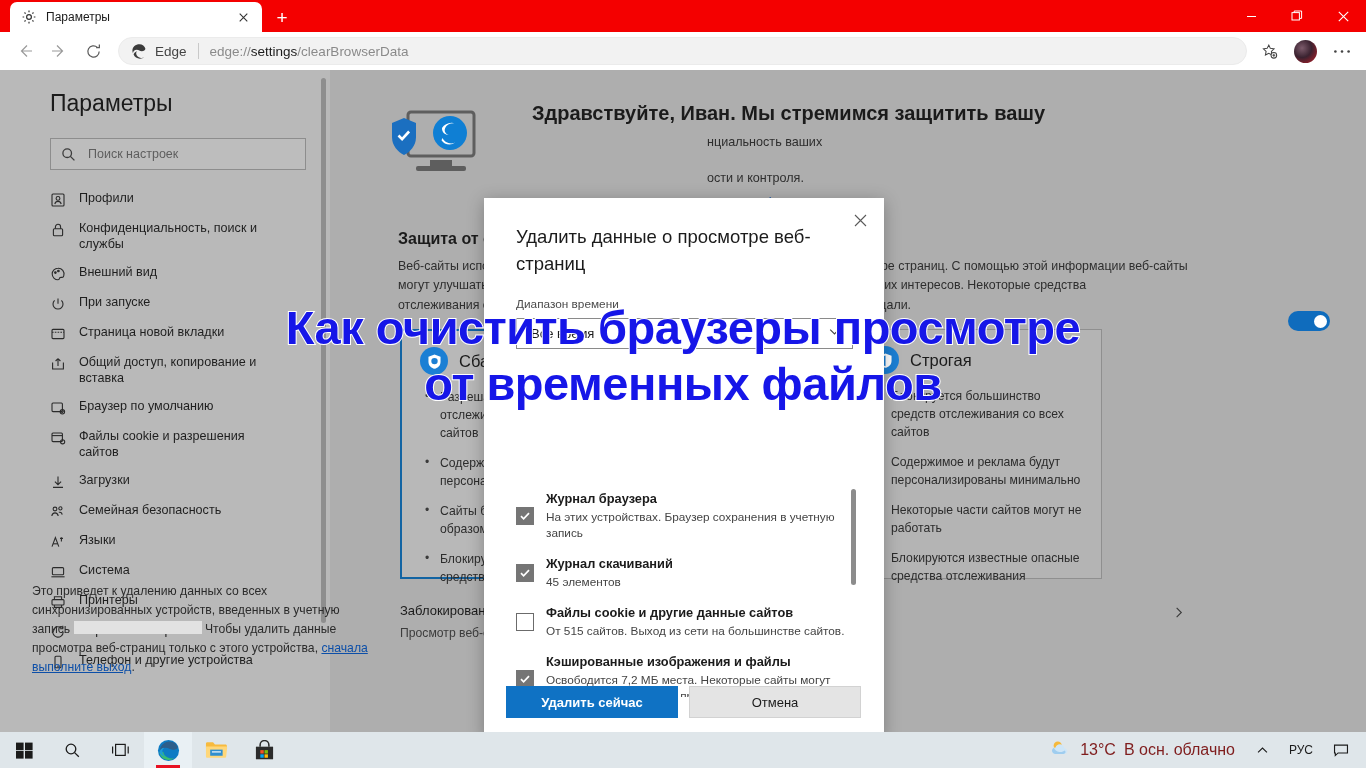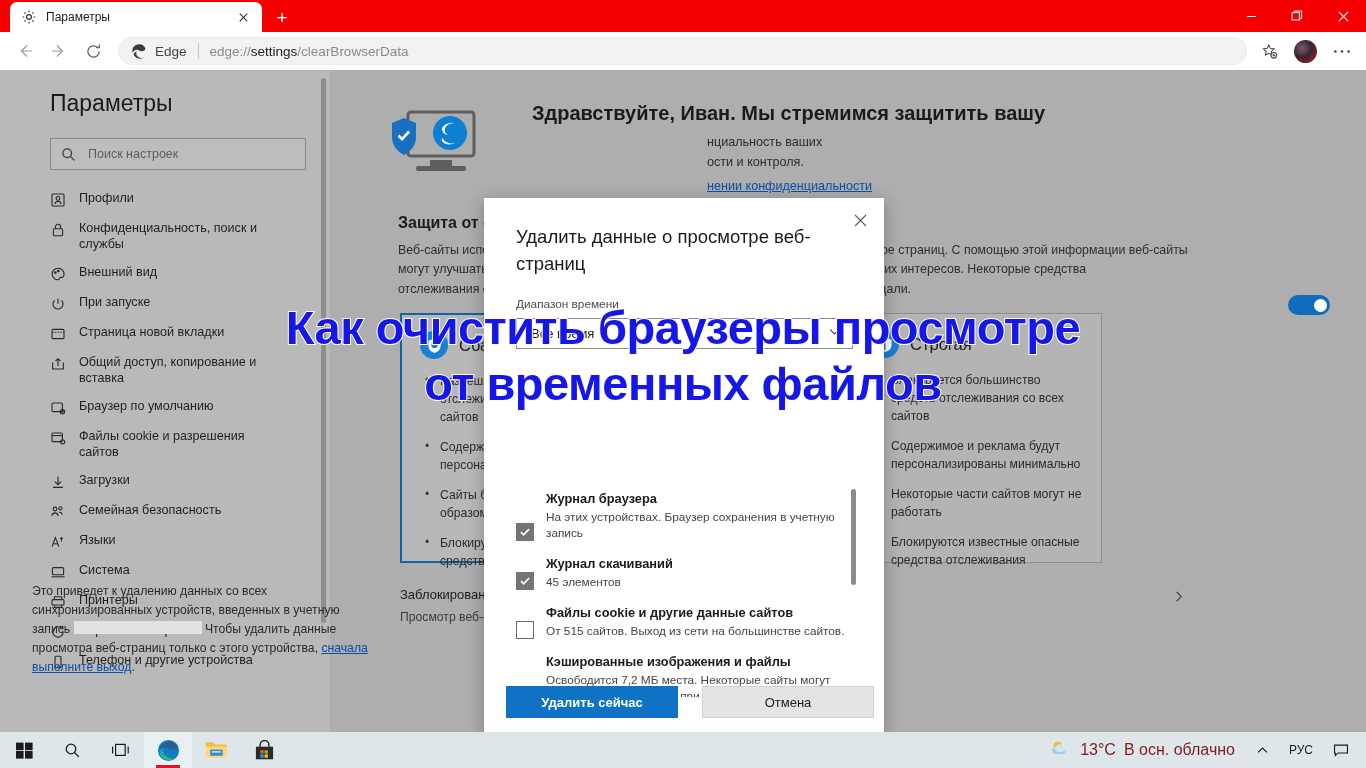--- a/index.html
+++ b/index.html
@@ -202,21 +202,21 @@
     display: flex; align-items: center; padding: 0 10px 0 14px;
   }
   .dlg-select .val { font-size: 13px; color: #1b1b1b; flex: 1; }
   .dlg-select .chev { color: #444; }
 
   .dlg-scrollarea {
     position: absolute; left: 0; top: 291px; width: 400px; height: 208px;
     overflow: hidden;
   }
   .chk-list { padding: 0 0 0 32px; }
-  .chk-row { display: flex; align-items: flex-end; margin-bottom: 13px; }
+  .chk-row { display: flex; align-items: center; margin-bottom: 13px; }
   .chk {
     width: 18px; height: 18px; flex: 0 0 18px; margin: 1px 12px 0 0;
     background: #757575; display: flex; align-items: center; justify-content: center;
   }
   .chk.unchecked { background: #fff; border: 1px solid #6b6b6b; }
   .chk svg { display: block; }
   .chk-main { font-size: 12.8px; color: #1b1b1b; font-weight: 700; line-height: 17px; }
   .chk-sub { font-size: 11.8px; color: #444; line-height: 16px; margin-top: 2px; max-width: 300px; }
   .dlg-thumb {
     position: absolute; right: 28px; top: 0; width: 5px; height: 96px;
@@ -227,21 +227,21 @@
     position: absolute; left: 32px; top: 512px; width: 340px;
     font-size: 12.2px; color: #2b2b2b; line-height: 19px;
   }
   .dlg-note a { color: #0d4fa8; text-decoration: underline; }
   .redact {
     display: inline-block; width: 128px; height: 13px;
     background: #e2e2e2; vertical-align: -1px;
   }
   .dlg-actions {
     position: absolute; left: 506px; top: 616px;
-    display: flex; gap: 24px;
+    display: flex; gap: 11px;
   }
   .btn-primary {
     width: 172px; height: 32px; background: #0f72c4; color: #fff;
     font-size: 13px; font-weight: 700;
     display: flex; align-items: center; justify-content: center;
     border: none;
   }
   .btn-secondary {
     width: 172px; height: 32px; background: #e4e4e4; color: #1b1b1b;
     font-size: 13px;
@@ -526,21 +526,21 @@
           <path d="M14 12l-12 5v14c0 9 6 15 12 18 6-3 12-9 12-18V17z" fill="#1b6fc0"></path>
           <path d="M8.5 29.5l3.6 3.6 7-7.6" fill="none" stroke="#fff" stroke-width="2.6"></path>
           <circle cx="60" cy="27" r="17" fill="#0f7fd4"></circle>
           <path d="M52 22c2.6-4 8-6.4 13-4.6-4.6-.6-8.4 1.4-9.8 4.6-1.4 3.2.4 6.2 3.6 6.8-3.6.4-7-2.6-6.8-6.8z" fill="#fff"></path>
           <path d="M52.5 32c2.2 4.6 7.8 6.8 12.6 4.6-4 3.2-11 2.2-13.6-2.4" fill="#fff"></path>
         </svg>
       </span>
       <div class="hero-text">
         <div class="hero-h1">Здравствуйте, Иван. Мы стремимся защитить вашу</div>
         <div class="hero-p" style="margin-left:175px">нциальность ваших</div>
-        <div class="hero-p" style="margin-left:175px;margin-top:1px">ости и контроля.</div>
+        <div class="hero-p" style="margin-left:175px;margin-top:17px">ости и контроля.</div>
         <div style="margin-left:175px;margin-top:4px"><span class="hero-link">нении конфиденциальности</span></div>
       </div>
     </div>
 
     <div class="sec-title">Защита от отслеживания</div>
     <div class="sec-para">Веб-сайты используют средства отслеживания для сбора данных о вашем просмотре страниц. С помощью этой информации веб-сайты могут улучшать сайты и отображать содержимое, например рекламу на основе ваших интересов. Некоторые средства</div>
     <div class="sec-para" style="margin-top:1px">отслеживания собирают и отправляют ваши данные на сайты, которые вы не посещали.</div>
 
     <div class="cards">
       <div class="toggle"></div>

